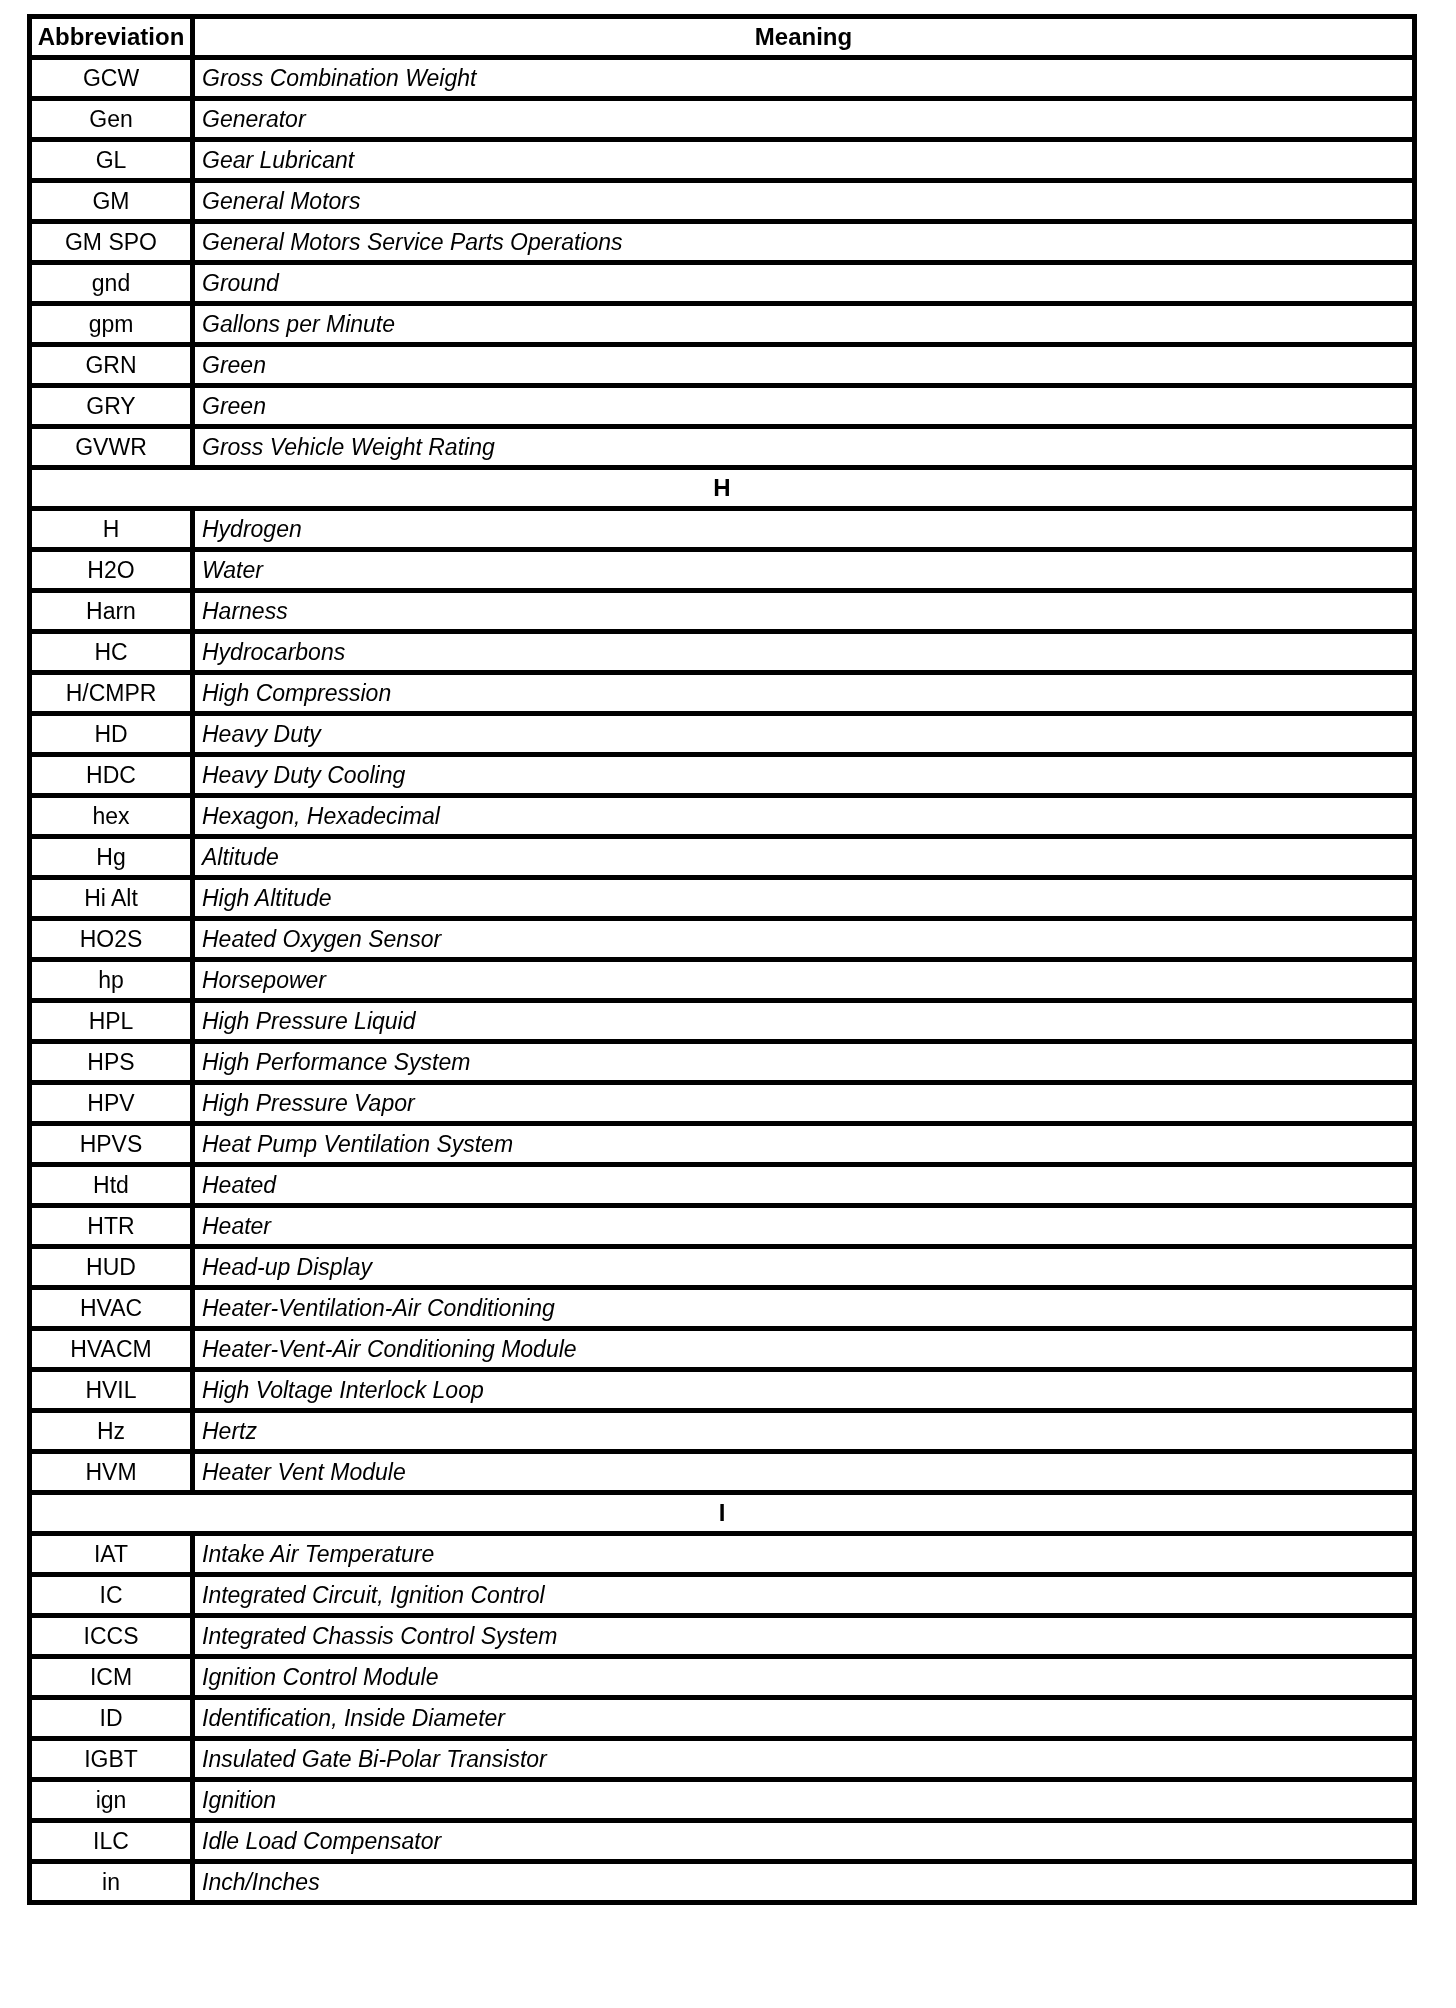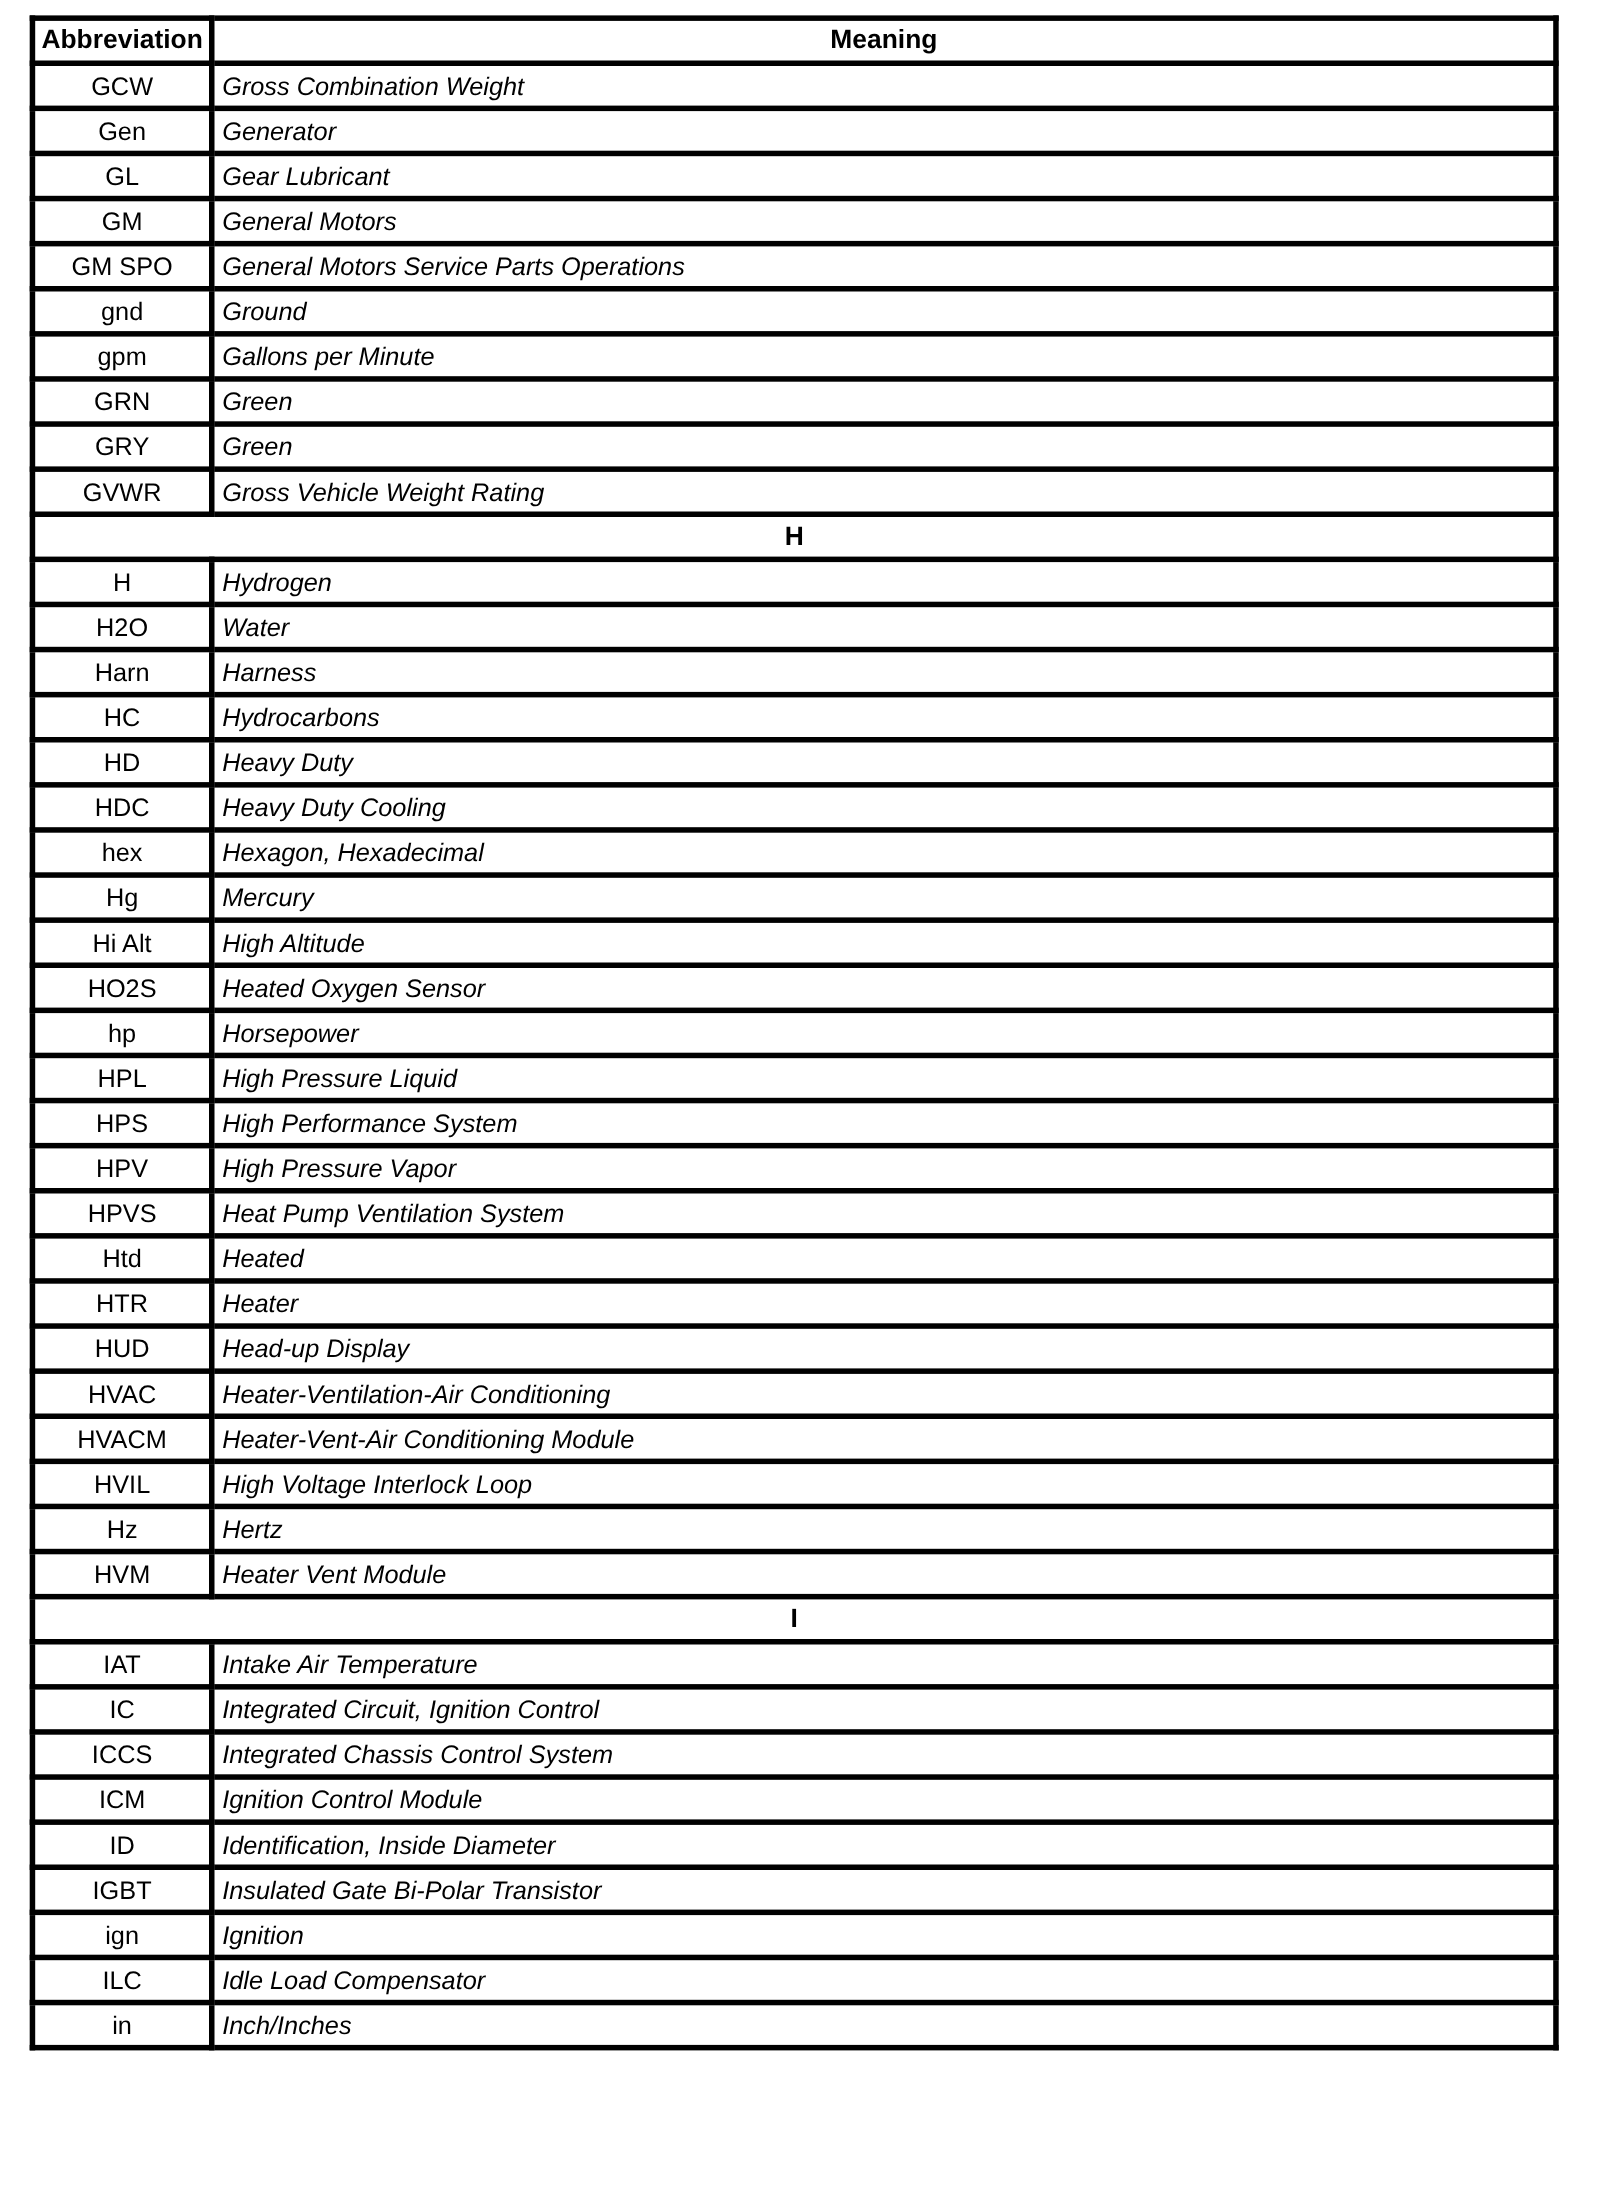--- a/index.html
+++ b/index.html
@@ -126,34 +126,38 @@
         </tr>
         <tr>
           <td class="abbr-cell">Harn</td>
           <td class="meaning-cell">Harness</td>
         </tr>
         <tr>
           <td class="abbr-cell">HC</td>
           <td class="meaning-cell">Hydrocarbons</td>
         </tr>
         <tr>
+          <td class="abbr-cell">H/CMPR</td>
+          <td class="meaning-cell">High Compression</td>
+        </tr>
+        <tr>
           <td class="abbr-cell">HD</td>
           <td class="meaning-cell">Heavy Duty</td>
         </tr>
         <tr>
           <td class="abbr-cell">HDC</td>
           <td class="meaning-cell">Heavy Duty Cooling</td>
         </tr>
         <tr>
           <td class="abbr-cell">hex</td>
           <td class="meaning-cell">Hexagon, Hexadecimal</td>
         </tr>
         <tr>
           <td class="abbr-cell">Hg</td>
-          <td class="meaning-cell">Mercury</td>
+          <td class="meaning-cell">Altitude</td>
         </tr>
         <tr>
           <td class="abbr-cell">Hi Alt</td>
           <td class="meaning-cell">High Altitude</td>
         </tr>
         <tr>
           <td class="abbr-cell">HO2S</td>
           <td class="meaning-cell">Heated Oxygen Sensor</td>
         </tr>
         <tr>

